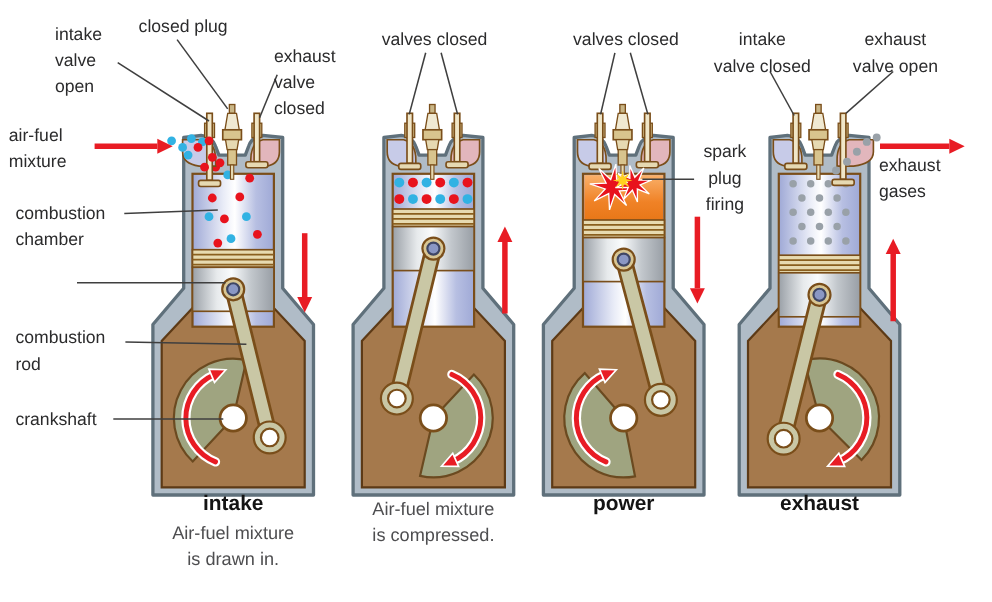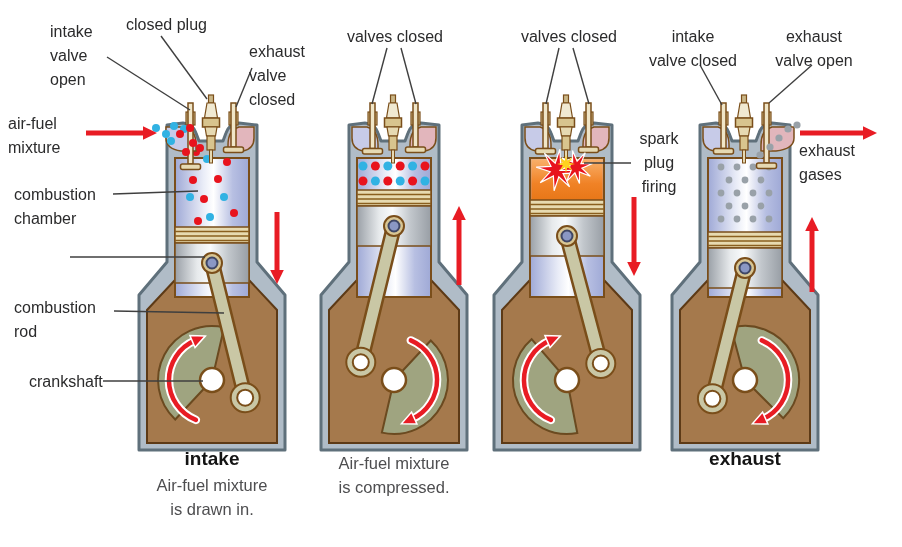--- a/index.html
+++ b/index.html
@@ -353,21 +353,21 @@
   <div class="lbl" style="left:126px;top:13px;width:100px">closed plug</div>
   <div class="lbl" style="left:249px;top:40px;width:74px">exhaust
 valve
 closed</div>
   <div class="lbl" style="left:8px;top:112px;width:80px">air-fuel
 mixture</div>
   <div class="lbl" style="left:14px;top:183px;width:100px">combustion
 chamber</div>
   <div class="lbl" style="left:14px;top:296px;width:100px">combustion
 rod</div>
-  <div class="lbl" style="left:29px;top:370px;width:100px">crankshaft</div>
+  <div class="lbl" style="left:14px;top:370px;width:100px">crankshaft</div>
   <div class="lbl" style="left:329px;top:25px;width:132px;text-align:center">valves closed</div>
   <div class="lbl" style="left:503px;top:25px;width:132px;text-align:center">valves closed</div>
   <div class="lbl" style="left:627px;top:127px;width:64px;text-align:center">spark
 plug
 firing</div>
   <div class="lbl" style="left:638px;top:25px;width:110px;text-align:center">intake
 valve closed</div>
   <div class="lbl" style="left:760px;top:25px;width:108px;text-align:center">exhaust
 valve open</div>
   <div class="lbl" style="left:799px;top:139px;width:90px">exhaust
@@ -376,17 +376,18 @@
   <div class="cap" style="left:122px">
     <div class="cap-title">intake</div>
     <div class="cap-desc">Air-fuel mixture
 is drawn in.</div>
   </div>
   <div class="cap" style="left:304px">
     <div class="cap-desc">Air-fuel mixture
 is compressed.</div>
   </div>
   <div class="cap" style="left:477px">
+    <div class="cap-title">power</div>
   </div>
   <div class="cap" style="left:655px">
     <div class="cap-title">exhaust</div>
   </div>
 </div>
 
 </body></html>

